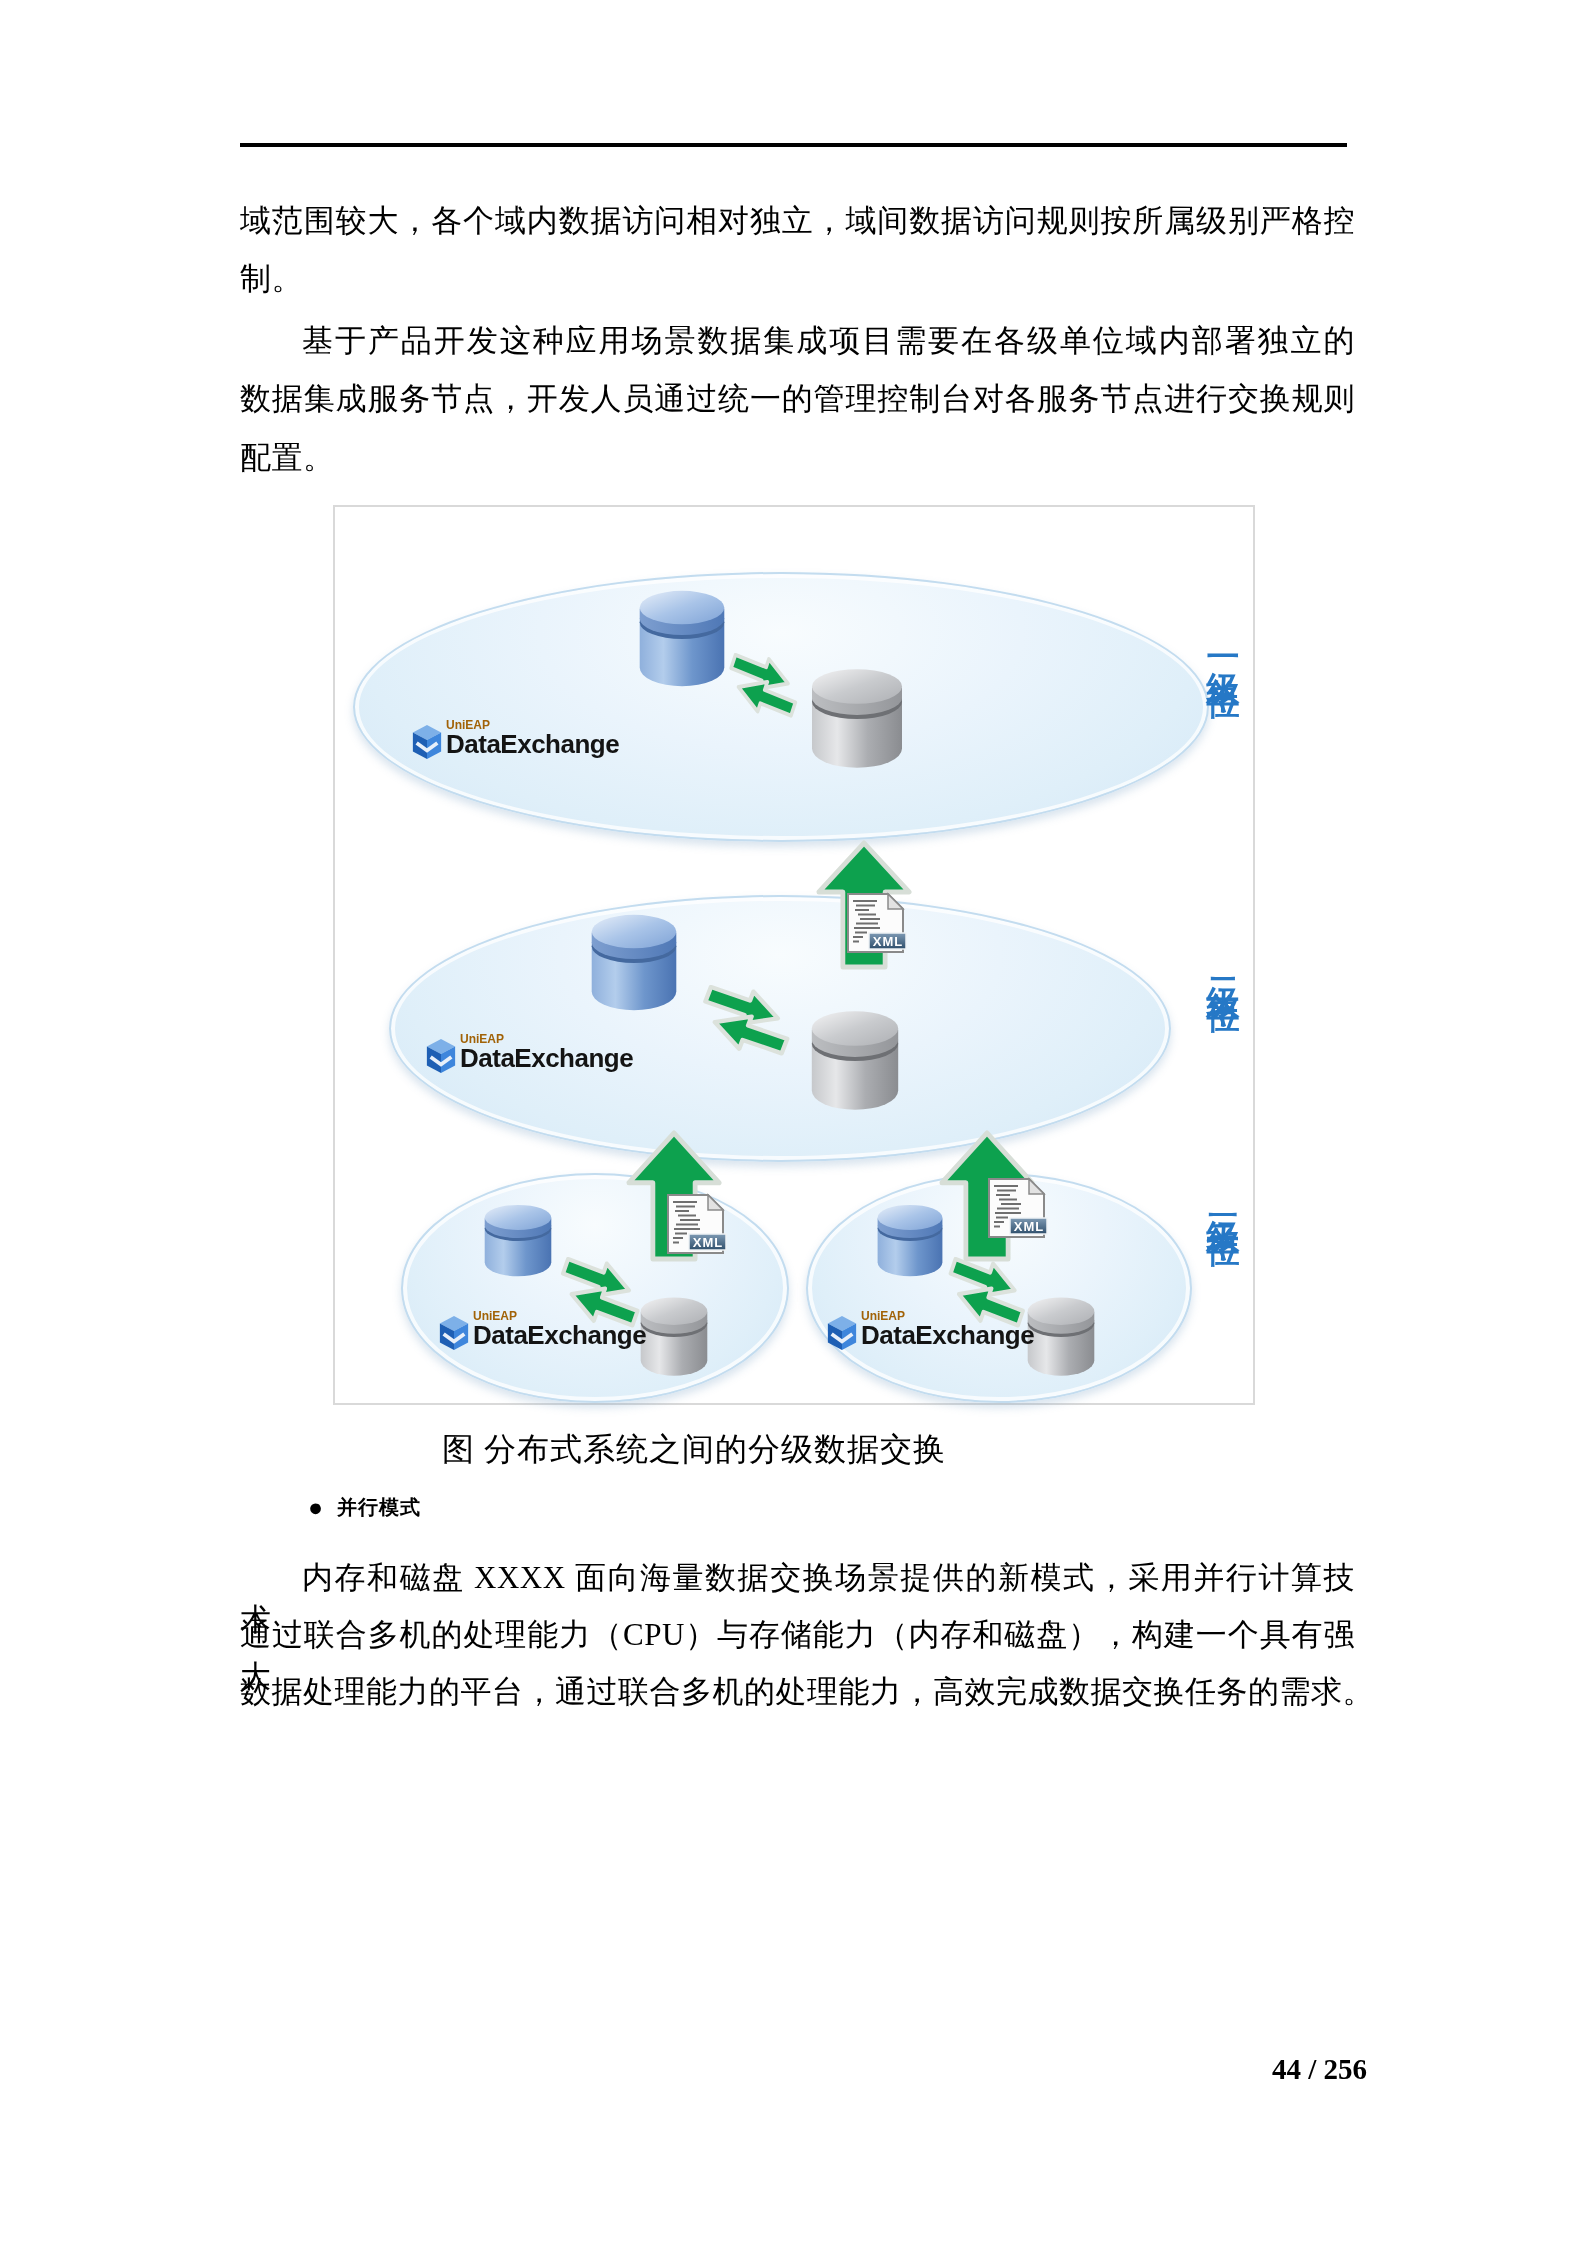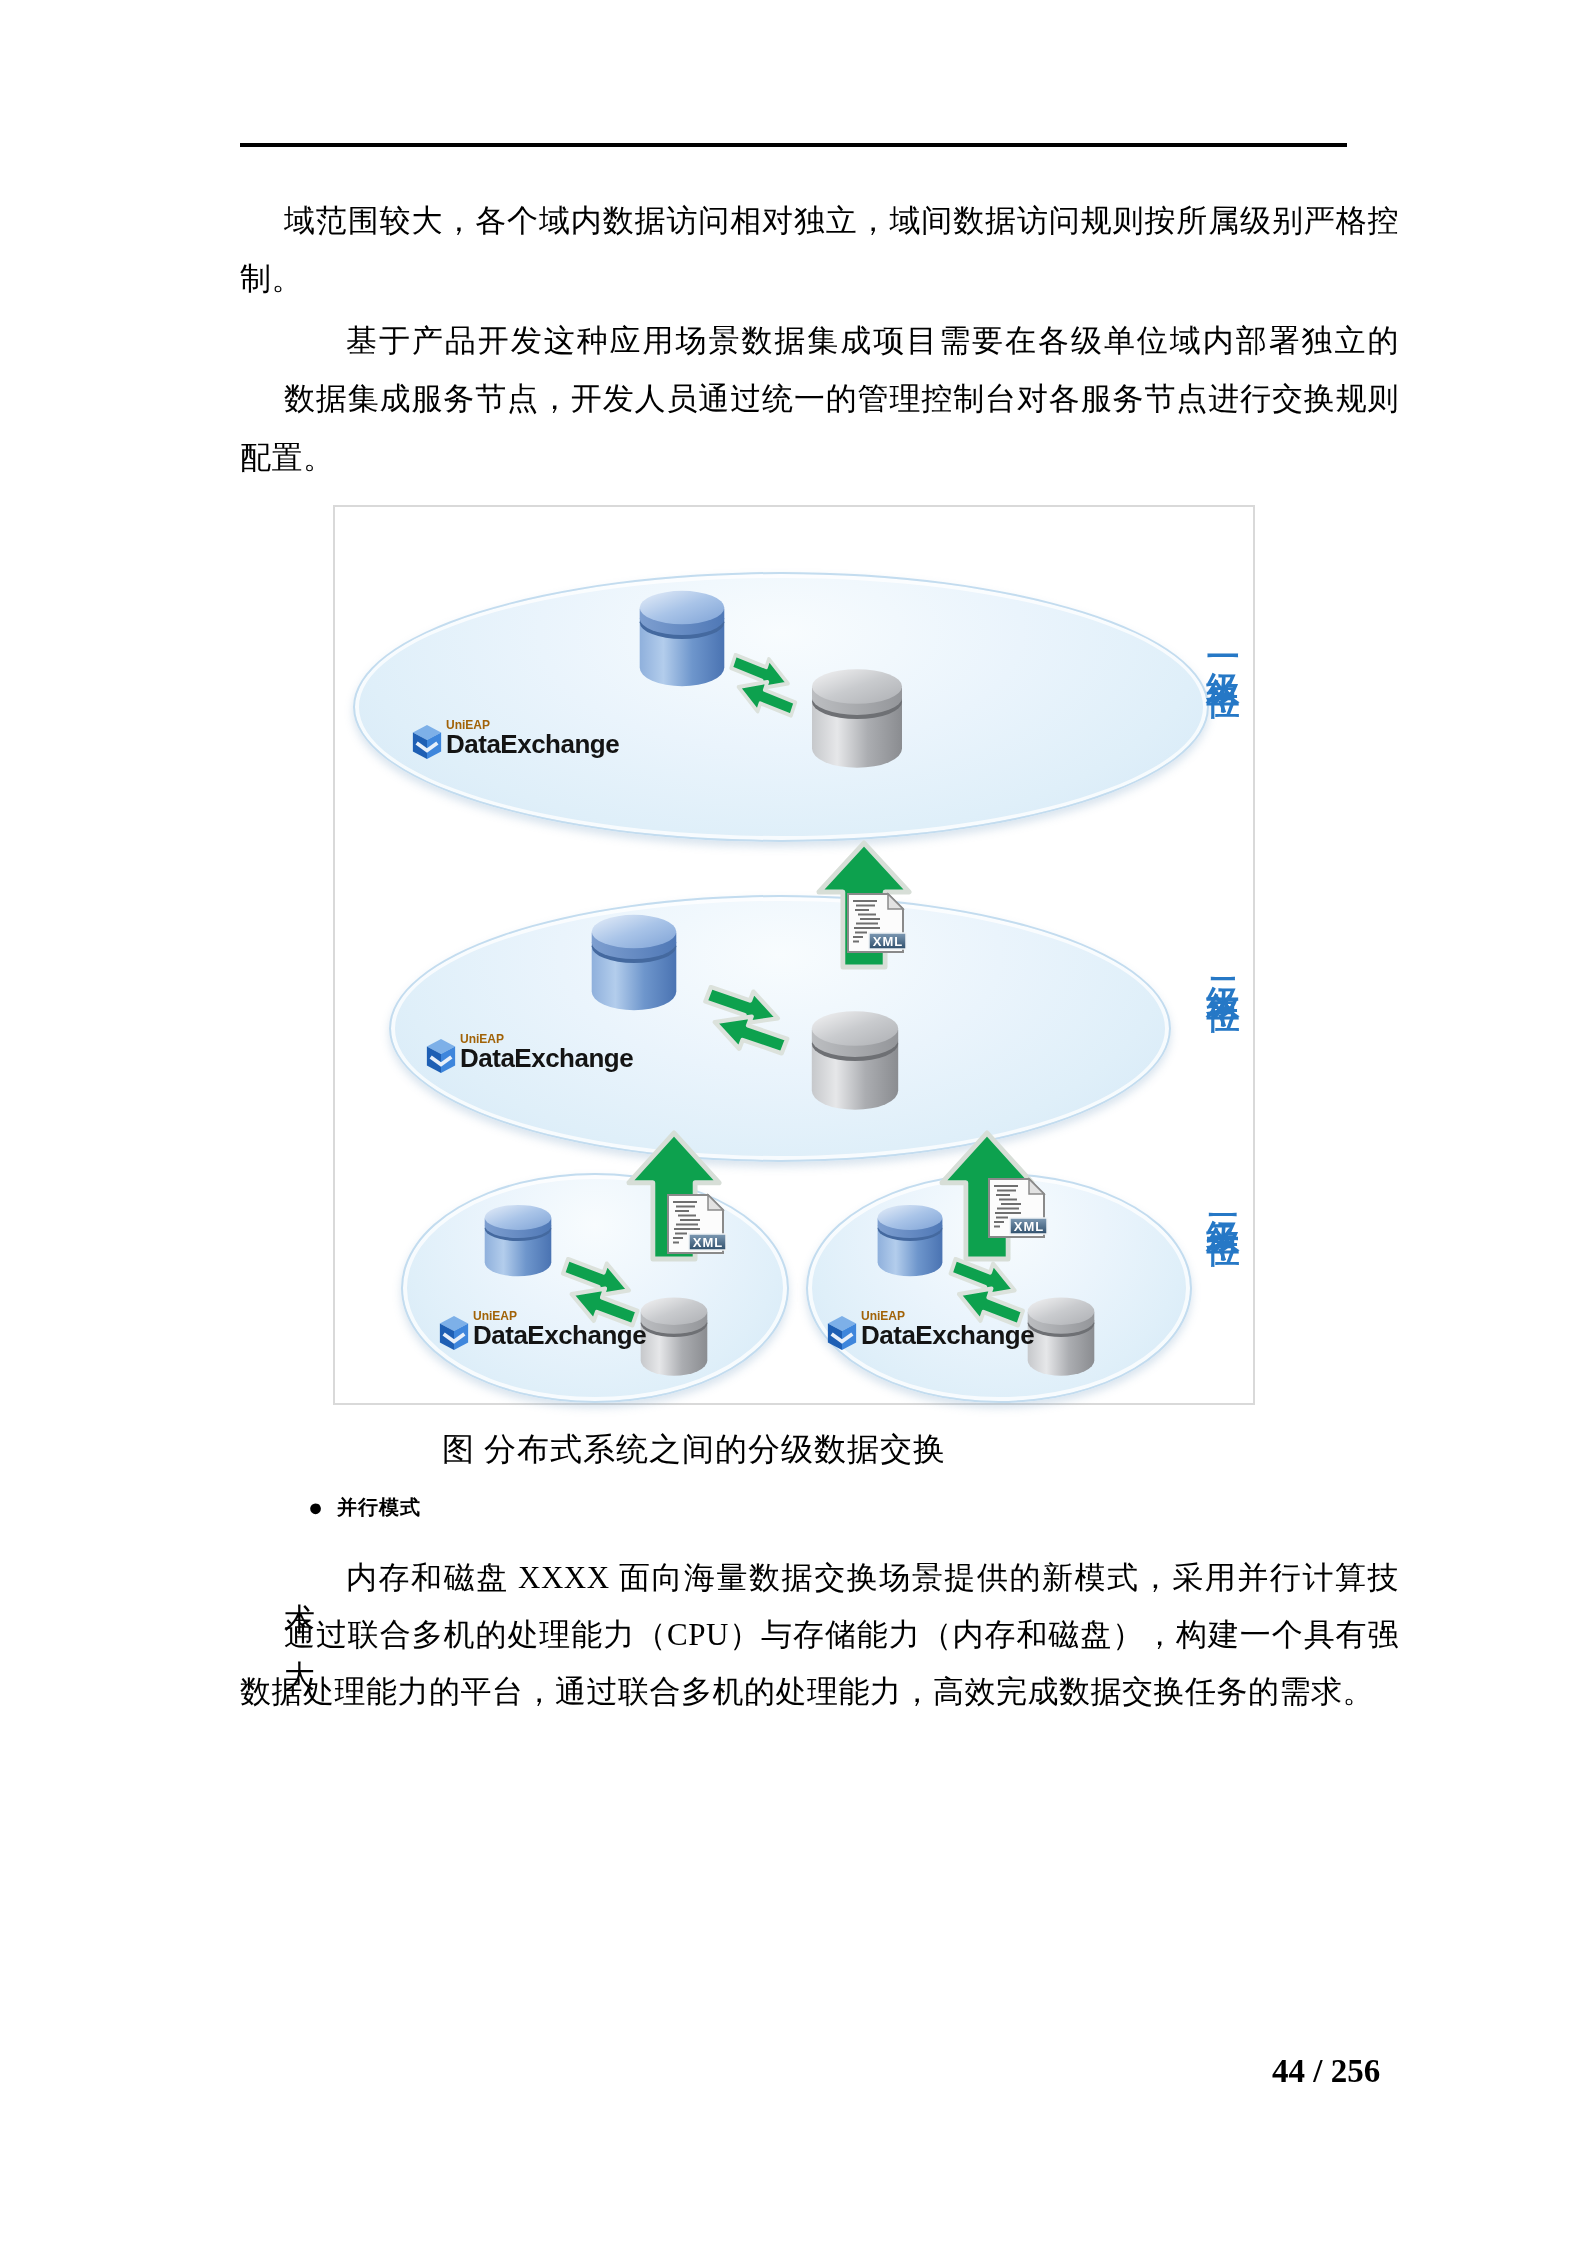--- a/index.html
+++ b/index.html
@@ -5,21 +5,21 @@
   html,body{margin:0;padding:0;background:#888;}
   .page{
     position:relative; width:1587px; height:2245px; background:#ffffff;
     font-family:"Liberation Serif","DejaVu Serif",serif; overflow:hidden;
   }
   .top-rule{position:absolute; left:240px; top:143px; width:1107px; height:4px; background:#000;}
   .tline{
     position:absolute; left:240px; width:1115px; font-size:31px; color:#000;
     white-space:nowrap; letter-spacing:0.5px;
   }
-  .just{white-space:normal; text-align:justify; text-align-last:justify;margin-left:44px;}
+  .just{white-space:normal; text-align:justify; text-align-last:justify;}
   .ind{text-indent:62px;}
 
   
   .figure{
     position:absolute; left:333px; top:505px; width:922px; height:900px;
     background:#fff; border:2px solid #d9d9d9; box-sizing:border-box;
   }
   .blob{
     position:absolute; border-radius:50%;
     background:radial-gradient(ellipse at 50% 22%, #f8fcfe 0%, #eaf4fc 40%, #dfeff9 70%, #d3e7f6 100%);
@@ -53,21 +53,21 @@
   }
 
   .caption{
     position:absolute; left:0; top:1428px; width:1388px; text-align:center;
     font-size:32px; color:#000; letter-spacing:1px;
   }
   .heading{position:absolute; left:308px; top:1492px; display:flex; align-items:center;}
   .heading .bullet{font-size:25px; line-height:31px;}
   .heading .htext{font-size:20px; font-weight:700; margin-left:14px; letter-spacing:1px;}
   .pagenum{
-    position:absolute; left:1272px; top:2053px; font-size:33px; font-weight:700; color:#000;
+    position:absolute; left:1272px; top:2053px; font-size:29px; font-weight:700; color:#000;
   }
   svg{display:block;}
 </style>
 </head>
 <body>
 
 <svg width="0" height="0" style="position:absolute">
   <defs>
     <linearGradient id="blueLidTop" x1="0" y1="0" x2="1" y2="1">
       <stop offset="0" stop-color="#e6eef9"></stop>

